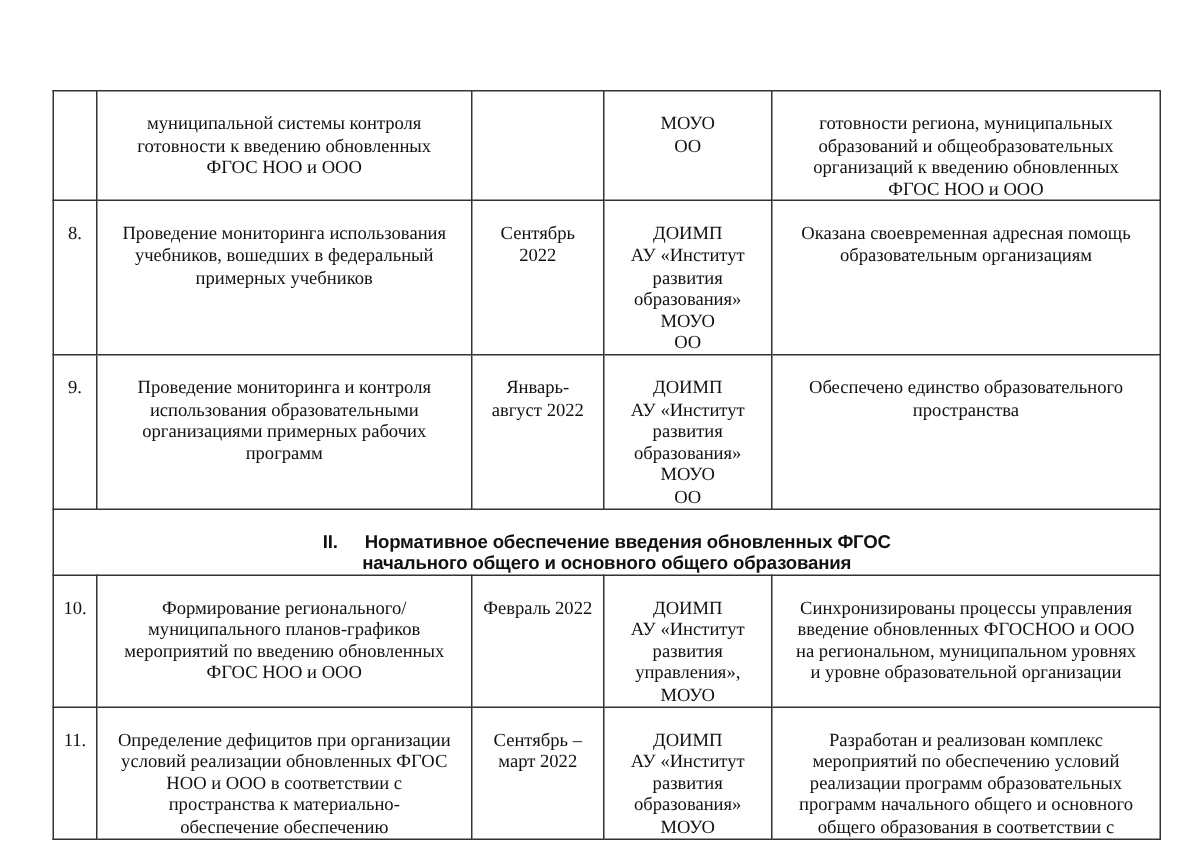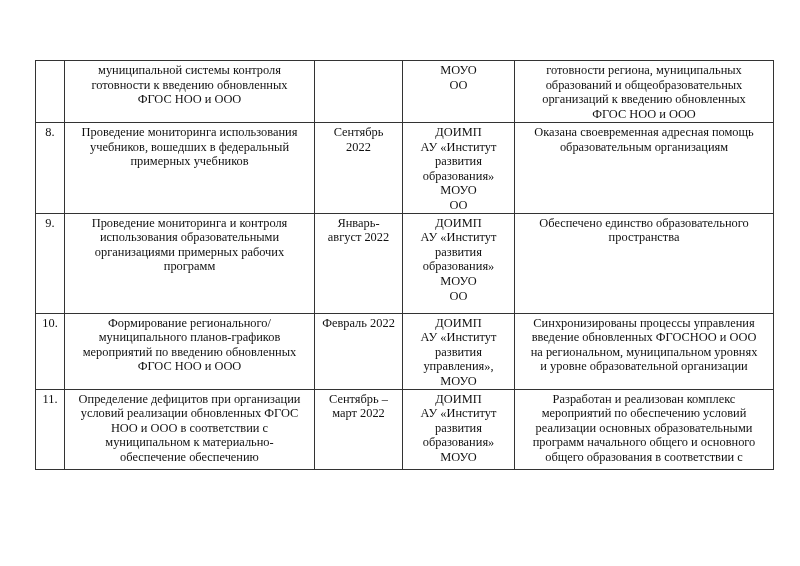--- a/index.html
+++ b/index.html
@@ -1,21 +1,21 @@
 <!DOCTYPE html>
 <html><head>
   <meta charset="utf-8">
   <style>
     html, body { margin: 0; padding: 0; background: #ffffff; }
     body { width: 800px; height: 566px; position: relative; overflow: hidden;
            font-family: "Liberation Serif", "DejaVu Serif", serif; color: #111; }
     .page { position: absolute; left: 0; top: 0; width: 800px; height: 566px; background: #fff; }
     table.plan { position: absolute; left: 35px; top: 60px; border-collapse: collapse;
                  table-layout: fixed; width: 738px; }
-    table.plan td { border: 1px solid #333; vertical-align: top; padding: 2px 3px 0 3px;
+    table.plan td { border: 1px solid #333; vertical-align: top; padding: 14px 3px 0 3px;
                     font-size: 12.4px; line-height: 14.6px; text-align: center; overflow: hidden; }
     td.num { text-align: left; padding-left: 6px; }
     td.section { font-family: "Liberation Sans", sans-serif; font-weight: bold;
                  font-size: 11.5px; line-height: 14px; padding-top: 2px; letter-spacing: -0.1px; }
     .line { display: block; white-space: nowrap; }
     .sec-num { display: inline-block; margin-right: 18px; }
   </style>
 </head>
 <body>
 
@@ -94,20 +94,26 @@
         <span class="line">образования»</span>
         <span class="line">МОУО</span>
         <span class="line">ОО</span>
       </td>
       <td>
         <span class="line">Обеспечено единство образовательного</span>
         <span class="line">пространства</span>
       </td>
     </tr>
 
+    <tr style="height:32px">
+      <td class="section" colspan="5">
+        <span class="line"><span class="sec-num">II.</span><span>Нормативное обеспечение введения обновленных ФГОС</span></span>
+        <span class="line">начального общего и основного общего образования</span>
+      </td>
+    </tr>
 
     <tr style="height:74px">
       <td class="num">10.</td>
       <td>
         <span class="line">Формирование регионального/</span>
         <span class="line">муниципального планов-графиков</span>
         <span class="line">мероприятий по введению обновленных</span>
         <span class="line">ФГОС НОО и ООО</span>
       </td>
       <td>
@@ -127,37 +133,37 @@
         <span class="line">и уровне образовательной организации</span>
       </td>
     </tr>
 
     <tr style="height:80px">
       <td class="num">11.</td>
       <td>
         <span class="line">Определение дефицитов при организации</span>
         <span class="line">условий реализации обновленных ФГОС</span>
         <span class="line">НОО и ООО в соответствии с</span>
-        <span class="line">муниципальном к материально-</span>
+        <span class="line">пространства к материально-</span>
         <span class="line">обеспечение обеспечению</span>
       </td>
       <td>
         <span class="line">Сентябрь –</span>
         <span class="line">март 2022</span>
       </td>
       <td>
         <span class="line">ДОИМП</span>
         <span class="line">АУ «Институт</span>
         <span class="line">развития</span>
         <span class="line">образования»</span>
         <span class="line">МОУО</span>
       </td>
       <td>
         <span class="line">Разработан и реализован комплекс</span>
         <span class="line">мероприятий по обеспечению условий</span>
-        <span class="line">реализации основных образовательными</span>
+        <span class="line">реализации программ образовательных</span>
         <span class="line">программ начального общего и основного</span>
         <span class="line">общего образования в соответствии с</span>
       </td>
     </tr>
   </tbody>
     </table>
 </div>
 
 </body></html>

